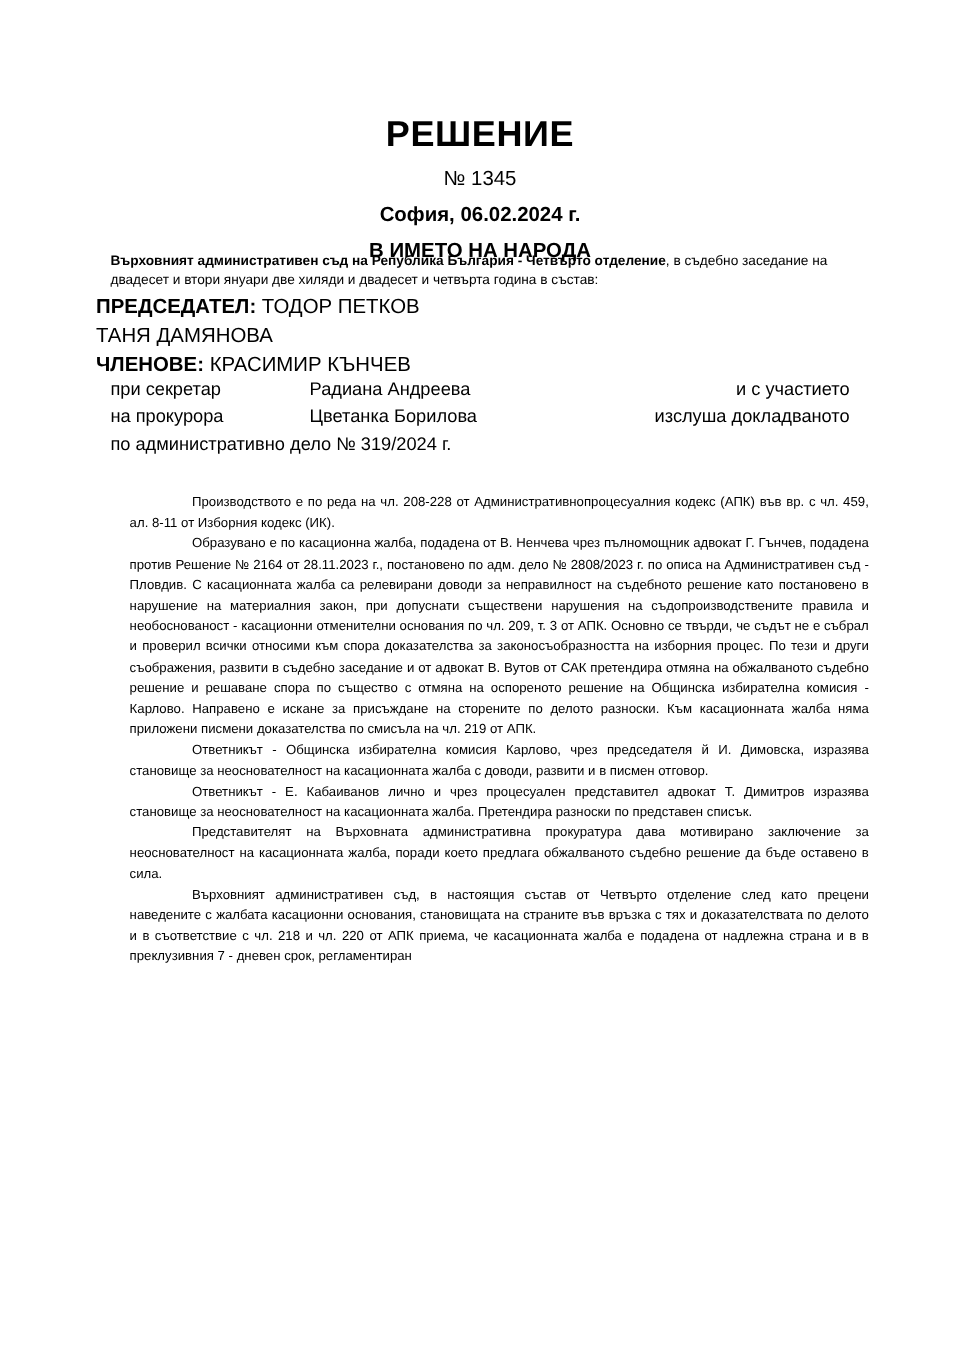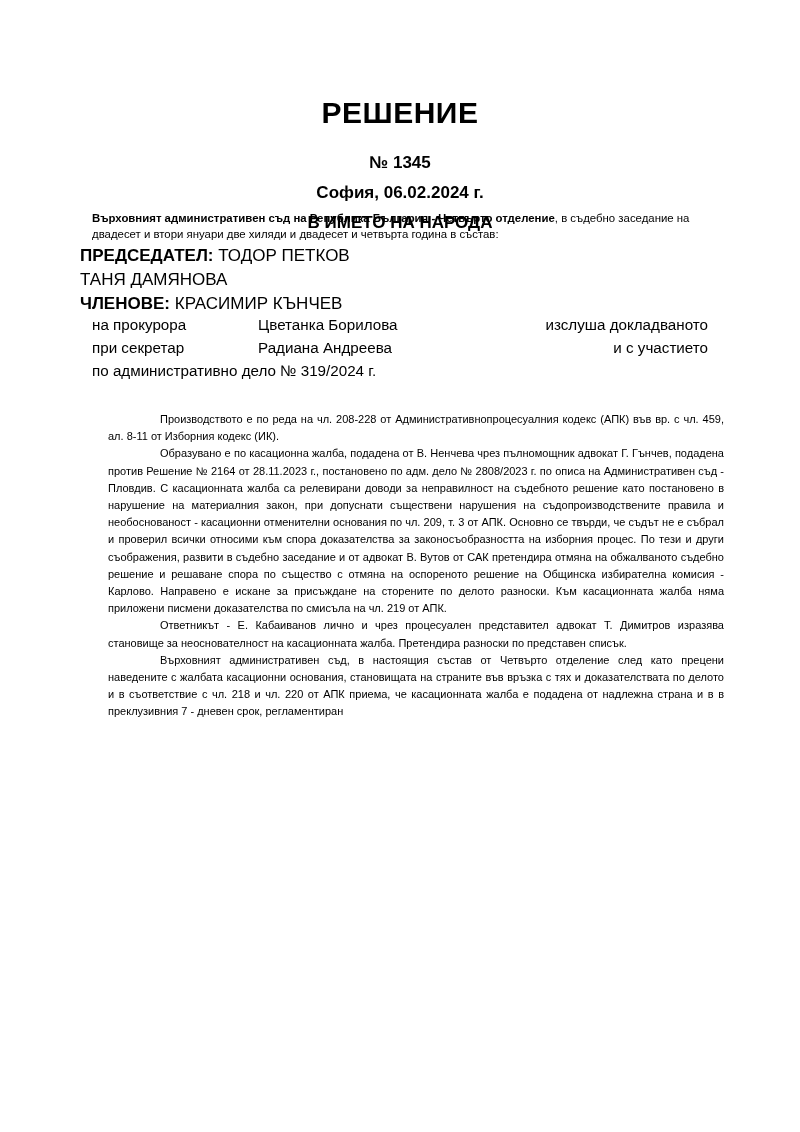--- a/index.html
+++ b/index.html
@@ -33,23 +33,23 @@
   }
   .doc-title {
     font-size: 30px;
     font-weight: bold;
     letter-spacing: 0.5px;
     line-height: 1.12;
     margin: 0;
   }
   .doc-number {
     font-size: 17px;
-    font-weight: bold;
+    font-weight: normal;
     line-height: 1.18;
-    margin: 23px 0 0 0;
+    margin: 9px 0 0 0;
   }
   .doc-city-date {
     font-size: 17px;
     font-weight: bold;
     line-height: 1.18;
     margin: 10px 0 0 0;
   }
   .doc-subtitle {
     font-size: 17px;
     font-weight: bold;
@@ -151,32 +151,34 @@
   <div class="court-intro"><span class="b">Върховният административен съд на Република България - Четвърто отделение</span><span>, в съдебно заседание на двадесет и втори януари две хиляди и двадесет и четвърта година в състав:</span></div>
 
   <div class="panel">
     <div class="panel-row"><span class="panel-role">ПРЕДСЕДАТЕЛ:</span> <span class="panel-name">ТОДОР ПЕТКОВ</span></div>
     <div class="panel-row"><span class="panel-role"></span><span class="panel-name">ТАНЯ ДАМЯНОВА</span></div>
     <div class="panel-row"><span class="panel-role">ЧЛЕНОВЕ:</span> <span class="panel-name">КРАСИМИР КЪНЧЕВ</span></div>
   </div>
 
   <div class="participants">
     <div class="p-row">
+      <span class="p-label">при секретар</span>
+      <span class="p-name">Радиана Андреева</span>
+      <span class="p-tail">и с участието</span>
+    </div>
+    <div class="p-row">
       <span class="p-label">на прокурора</span>
       <span class="p-name">Цветанка Борилова</span>
       <span class="p-tail">изслуша докладваното</span>
-    </div>
-    <div class="p-row">
-      <span class="p-label">при секретар</span>
-      <span class="p-name">Радиана Андреева</span>
-      <span class="p-tail">и с участието</span>
     </div>
     <div class="p-case">по административно дело № 319/2024 г.</div>
   </div>
 
   <div class="body-text">
     <p>Производството е по реда на чл. 208-228 от Административнопроцесуалния кодекс (АПК) във вр. с чл. 459, ал. 8-11 от Изборния кодекс (ИК).</p>
     <p>Образувано е по касационна жалба, подадена от В. Ненчева чрез пълномощник адвокат Г. Гънчев, подадена против Решение № 2164 от 28.11.2023 г., постановено по адм. дело № 2808/2023 г. по описа на Административен съд - Пловдив. С касационната жалба са релевирани доводи за неправилност на съдебното решение като постановено в нарушение на материалния закон, при допуснати съществени нарушения на съдопроизводствените правила и необоснованост - касационни отменителни основания по чл. 209, т. 3 от АПК. Основно се твърди, че съдът не е събрал и проверил всички относими към спора доказателства за законосъобразността на изборния процес. По тези и други съображения, развити в съдебно заседание и от адвокат В. Вутов от САК претендира отмяна на обжалваното съдебно решение и решаване спора по същество с отмяна на оспореното решение на Общинска избирателна комисия - Карлово. Направено е искане за присъждане на сторените по делото разноски. Към касационната жалба няма приложени писмени доказателства по смисъла на чл. 219 от АПК.</p>
+    <p>Ответникът - Общинска избирателна комисия Карлово, чрез председателя й И. Димовска, изразява становище за неоснователност на касационната жалба с доводи, развити и в писмен отговор.</p>
     <p>Ответникът - Е. Кабаиванов лично и чрез процесуален представител адвокат Т. Димитров изразява становище за неоснователност на касационната жалба. Претендира разноски по представен списък.</p>
+    <p>Представителят на Върховната административна прокуратура дава мотивирано заключение за неоснователност на касационната жалба, поради което предлага обжалваното съдебно решение да бъде оставено в сила.</p>
     <p>Върховният административен съд, в настоящия състав от Четвърто отделение след като прецени наведените с жалбата касационни основания, становищата на страните във връзка с тях и доказателствата по делото и в съответствие с чл. 218 и чл. 220 от АПК приема, че касационната жалба е подадена от надлежна страна и в в преклузивния 7 - дневен срок, регламентиран</p>
   </div>
 
 </div>
 
 </body></html>

